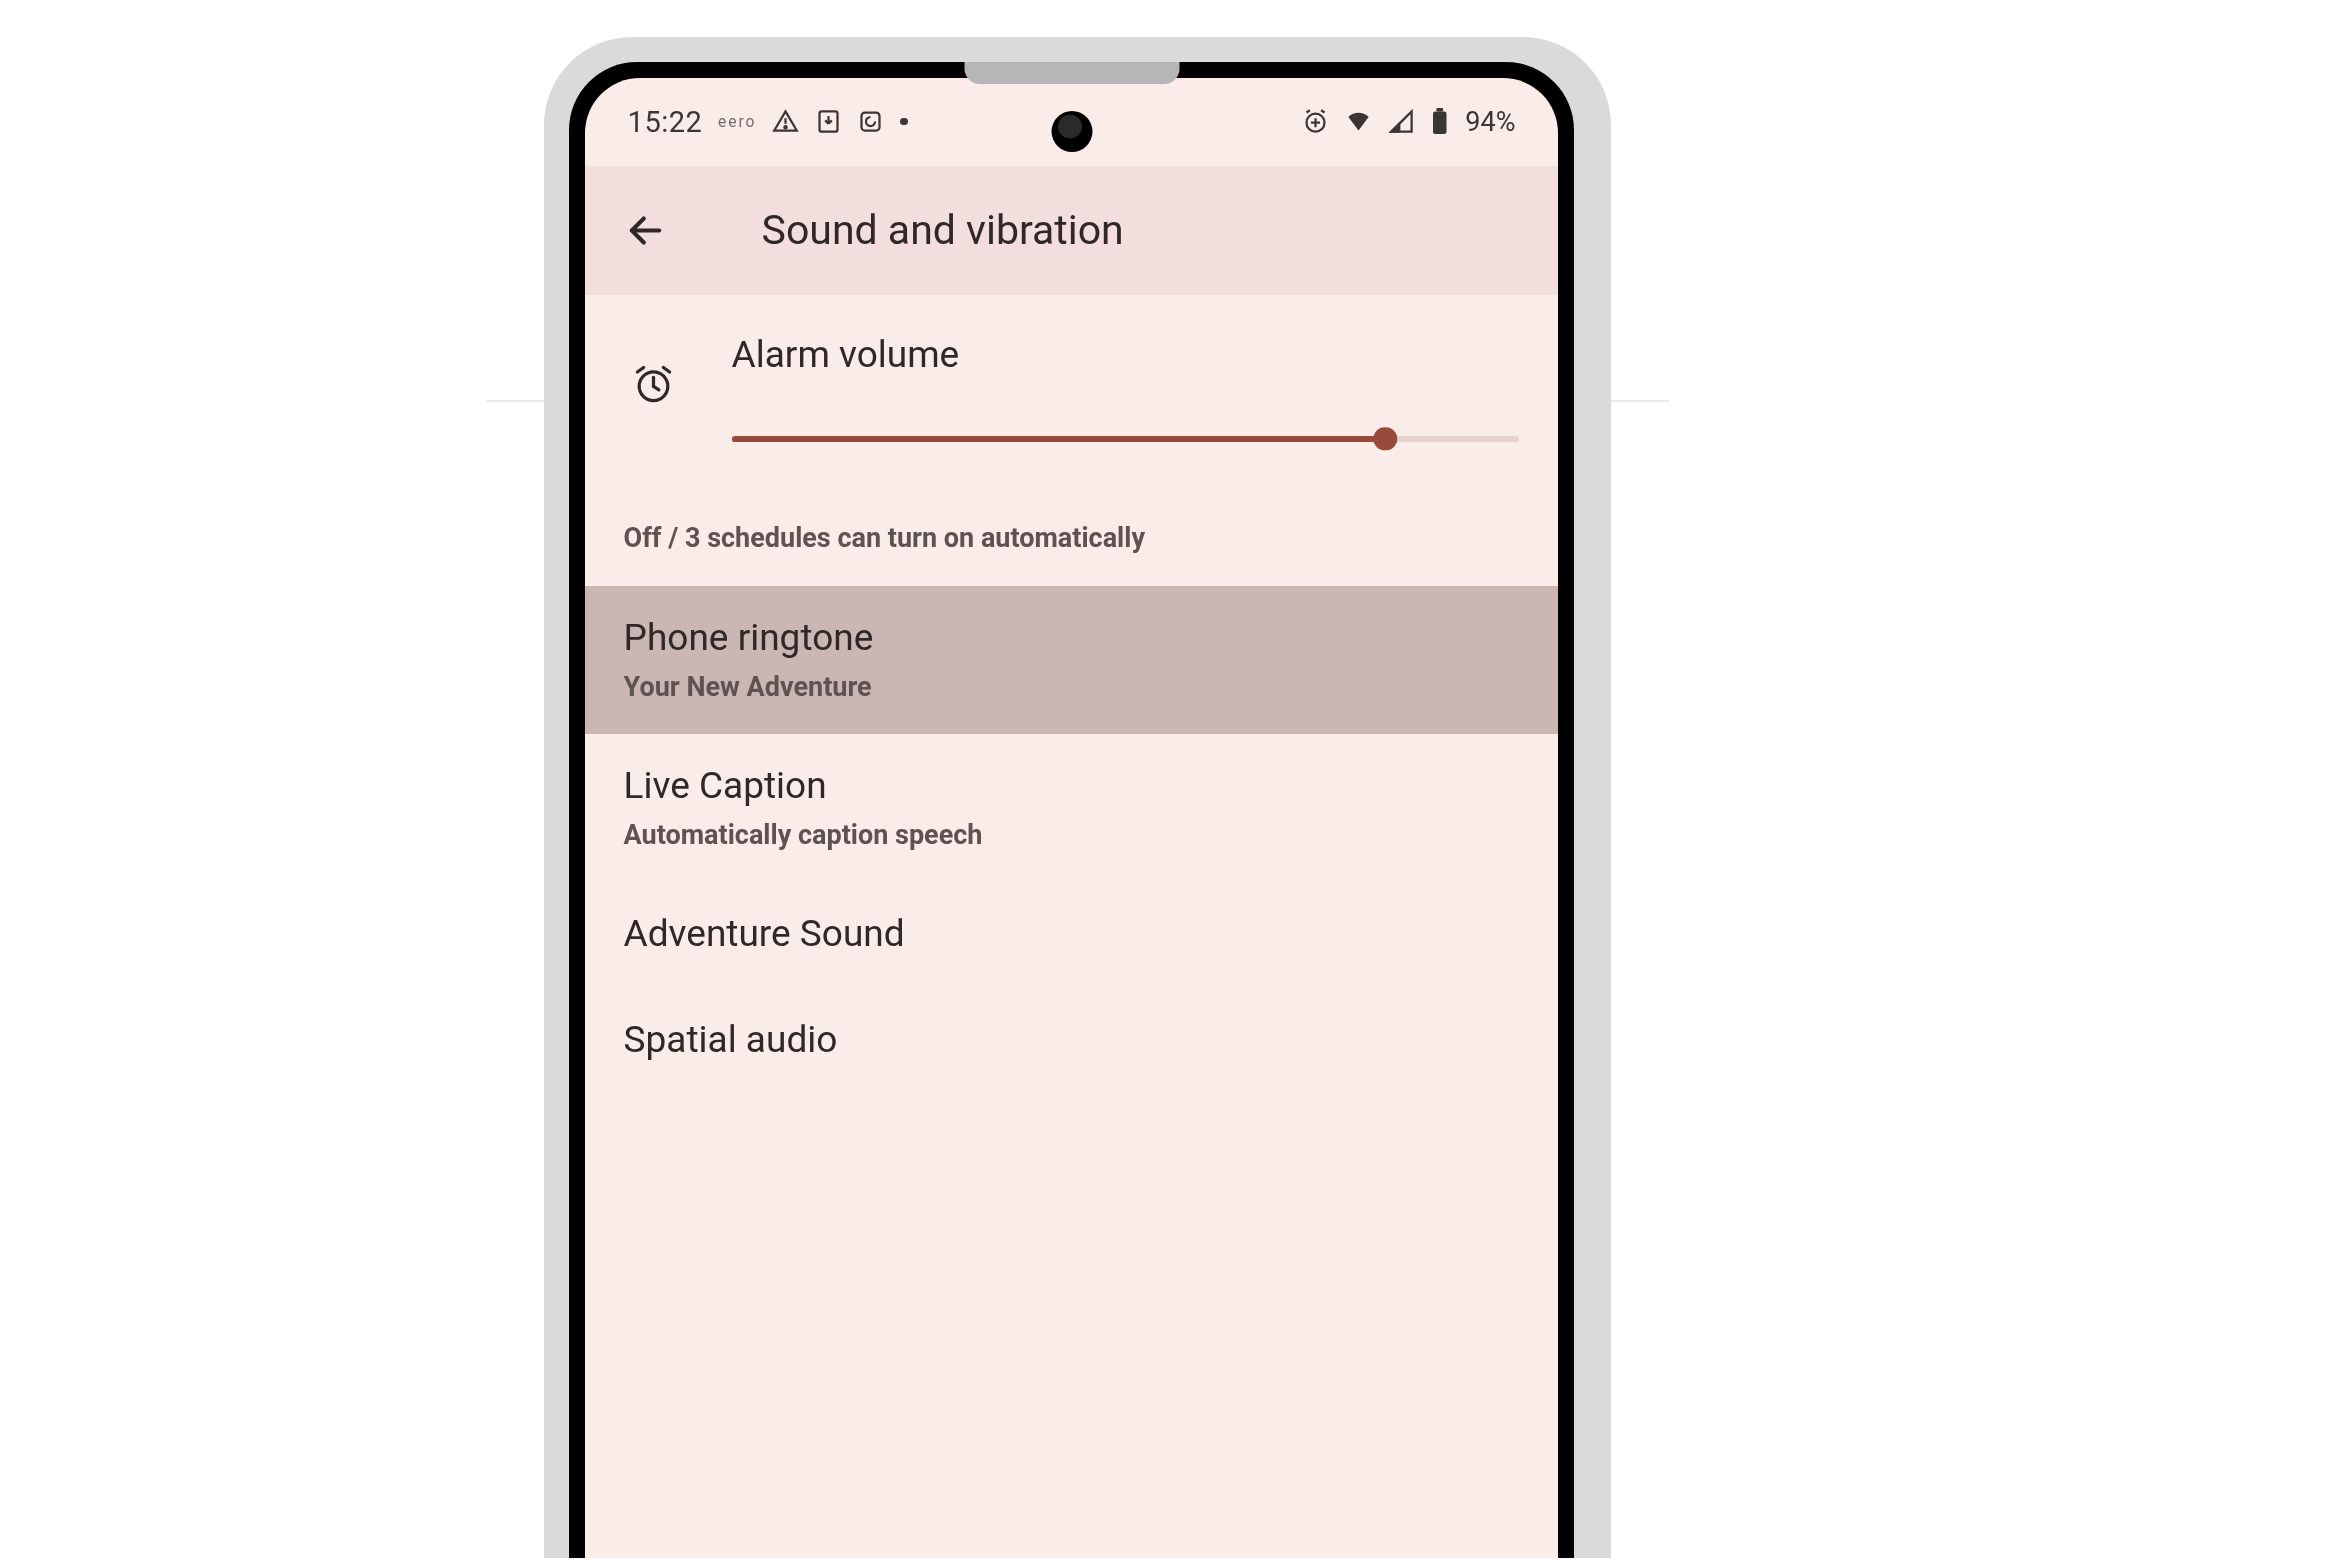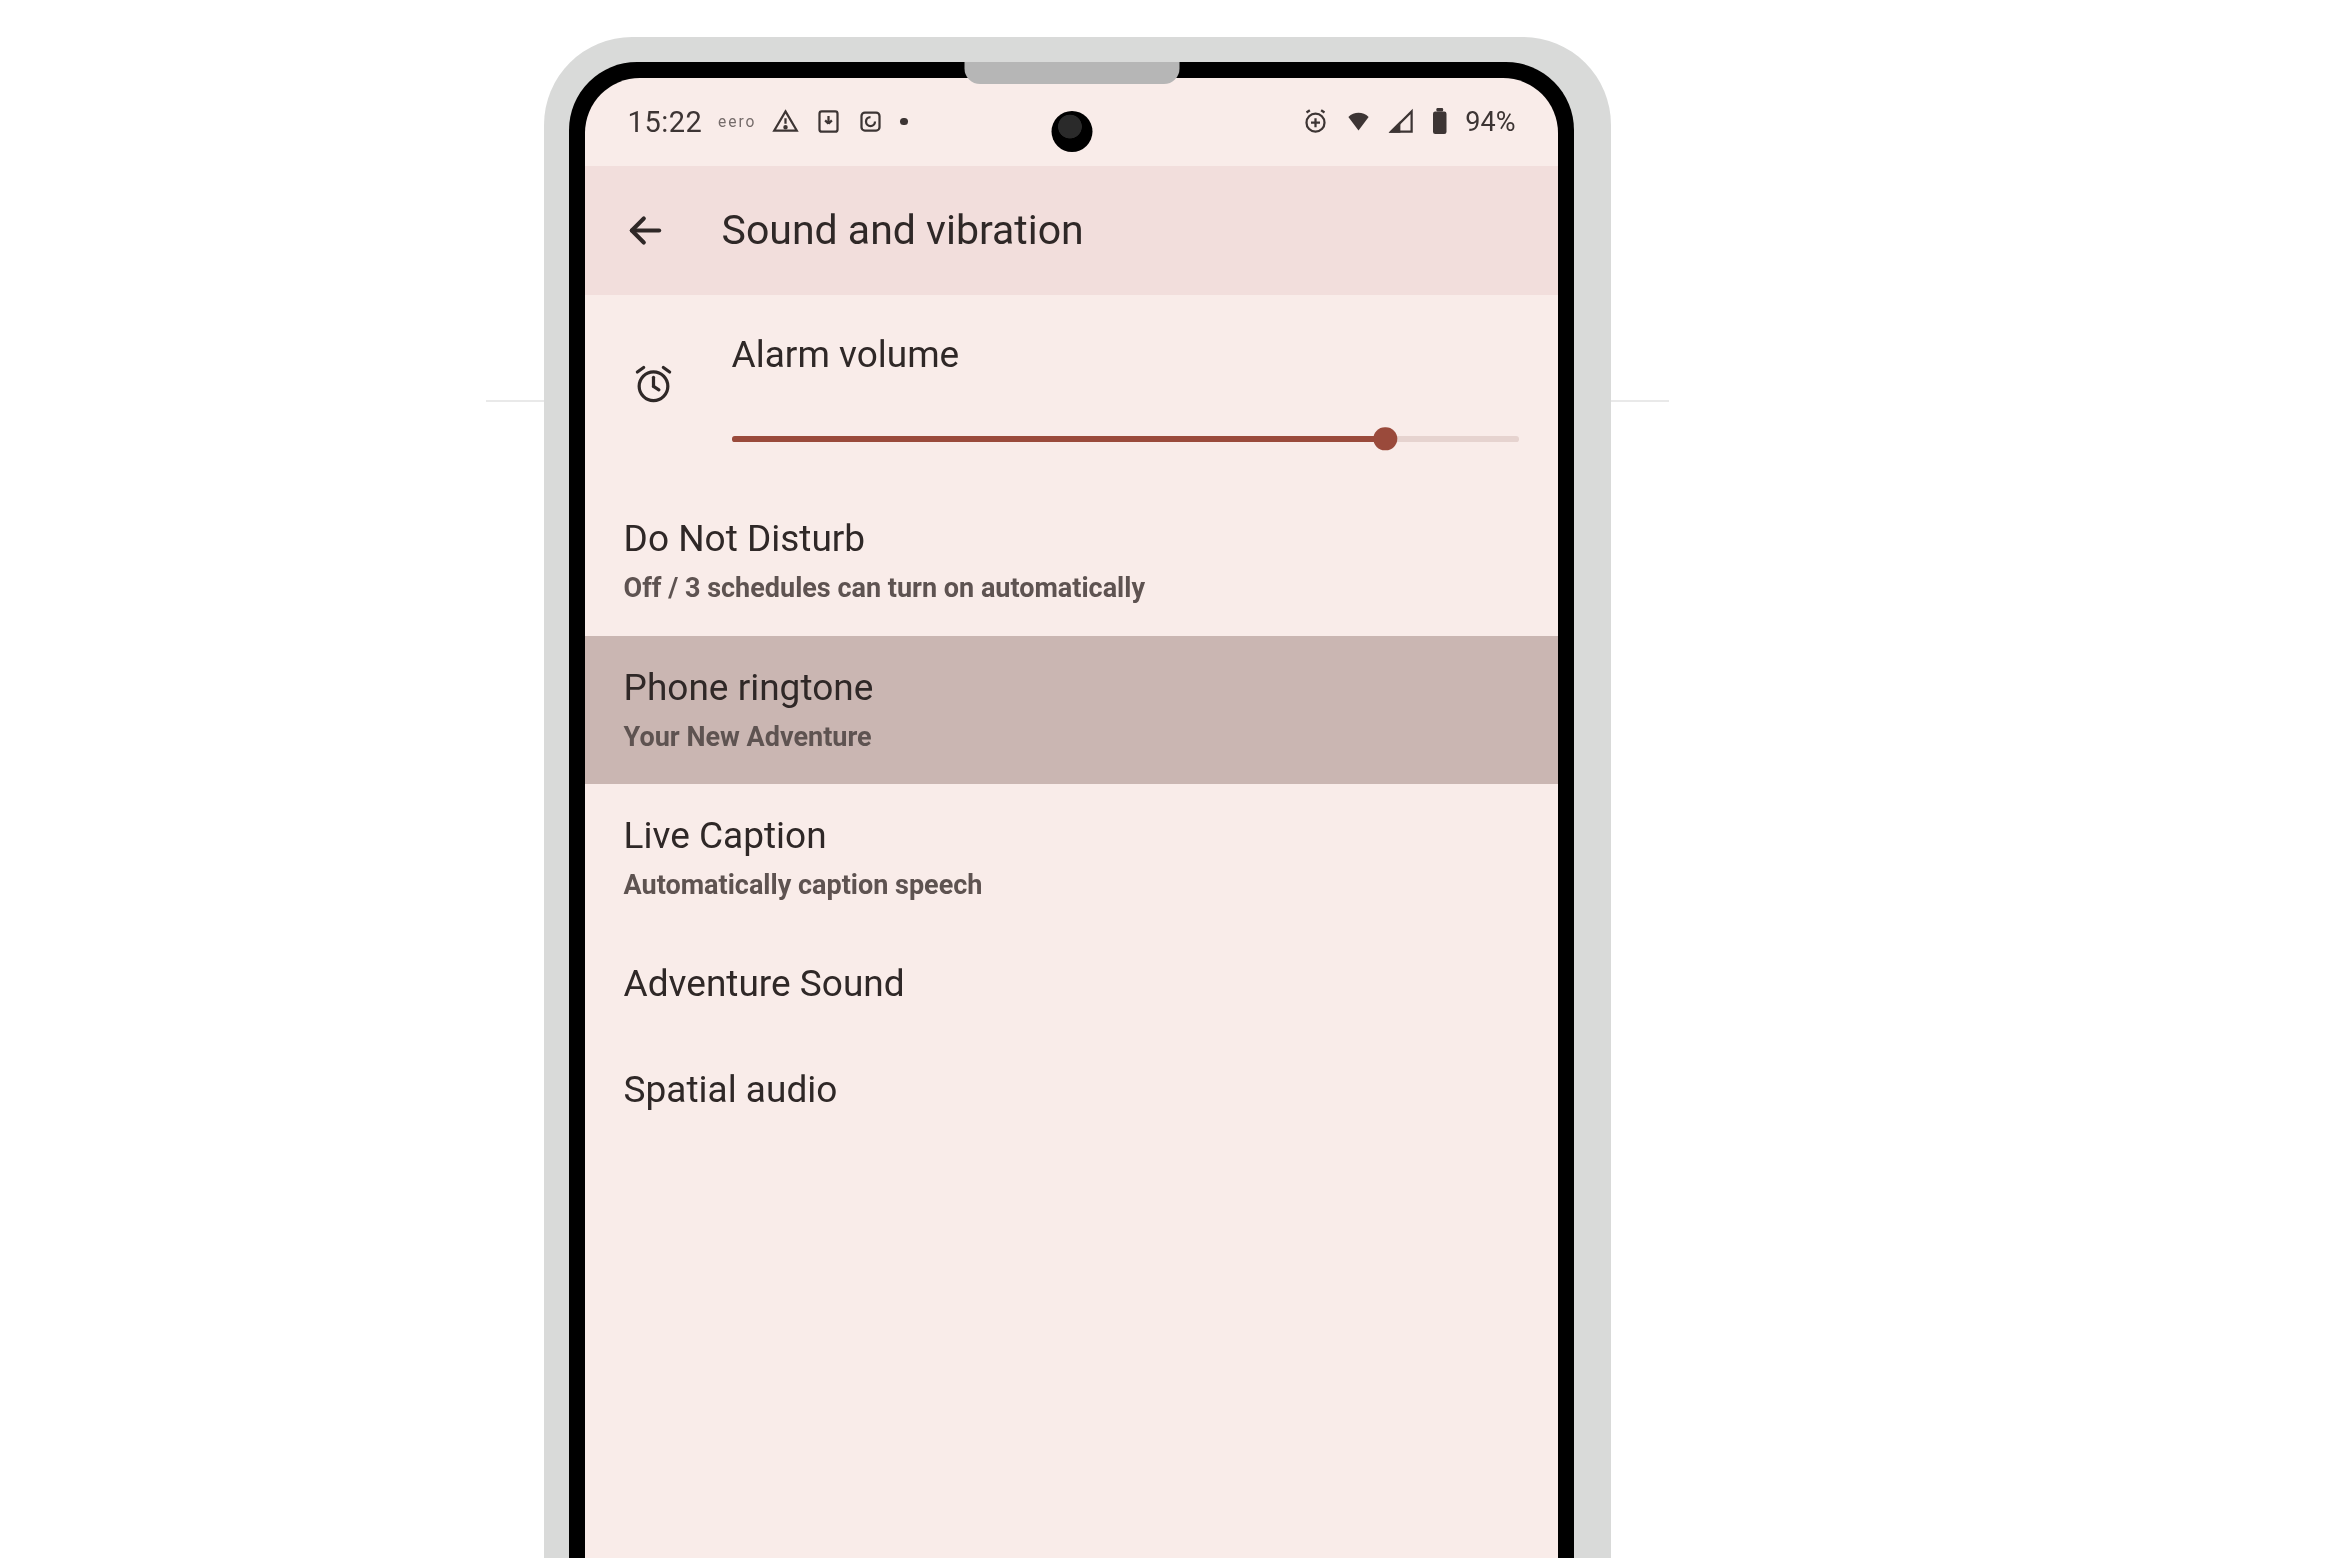--- a/index.html
+++ b/index.html
@@ -73,21 +73,21 @@
   
   .appbar{
     background:var(--header-bg);
     height:129px;
     display:flex;align-items:center;
     padding-left:31px;
     gap:47px;
   }
   .back-btn{width:59px;height:59px;display:flex;align-items:center;justify-content:center;color:var(--text-primary);cursor:pointer;}
   .back-btn svg{width:41px;height:41px;}
-  .appbar-title{font-size:41px;color:var(--text-primary);font-weight:400;}
+  .appbar-title{font-size:41px;color:var(--text-primary);font-weight:400;margin-left:40px;}
 
   
   .content{padding:0;}
   .row{padding:27px 39px 29px 39px;}
   .row-title{font-size:37px;color:var(--text-primary);line-height:1.35;}
   .row-sub{font-size:27px;color:var(--text-secondary);margin-top:5.9px;line-height:1.35;font-weight:bold;}
   .row.pressed{background:var(--pressed-row);}
 
   
   .alarm-row{display:flex;align-items:flex-start;padding:23.4px 39px 39px 39px;}
@@ -199,21 +199,20 @@
             <div class="row-title">Alarm volume</div>
             <div class="slider">
               <div class="slider-track"></div>
               <div class="slider-fill" id="alarm-fill" style="width: 83%;"></div>
               <div class="slider-thumb" id="alarm-thumb" style="left: 83%;"></div>
             </div>
           </div>
         </div>
 
         <div class="row" id="row0">
-          <div class="row-title">Do Not Disturb</div>
           <div class="row-sub">Off / 3 schedules can turn on automatically</div>
         </div>
         <div class="row pressed" id="row1">
           <div class="row-title">Phone ringtone</div>
           <div class="row-sub">Your New Adventure</div>
         </div>
         <div class="row" id="row2">
           <div class="row-title">Live Caption</div>
           <div class="row-sub">Automatically caption speech</div>
         </div>

